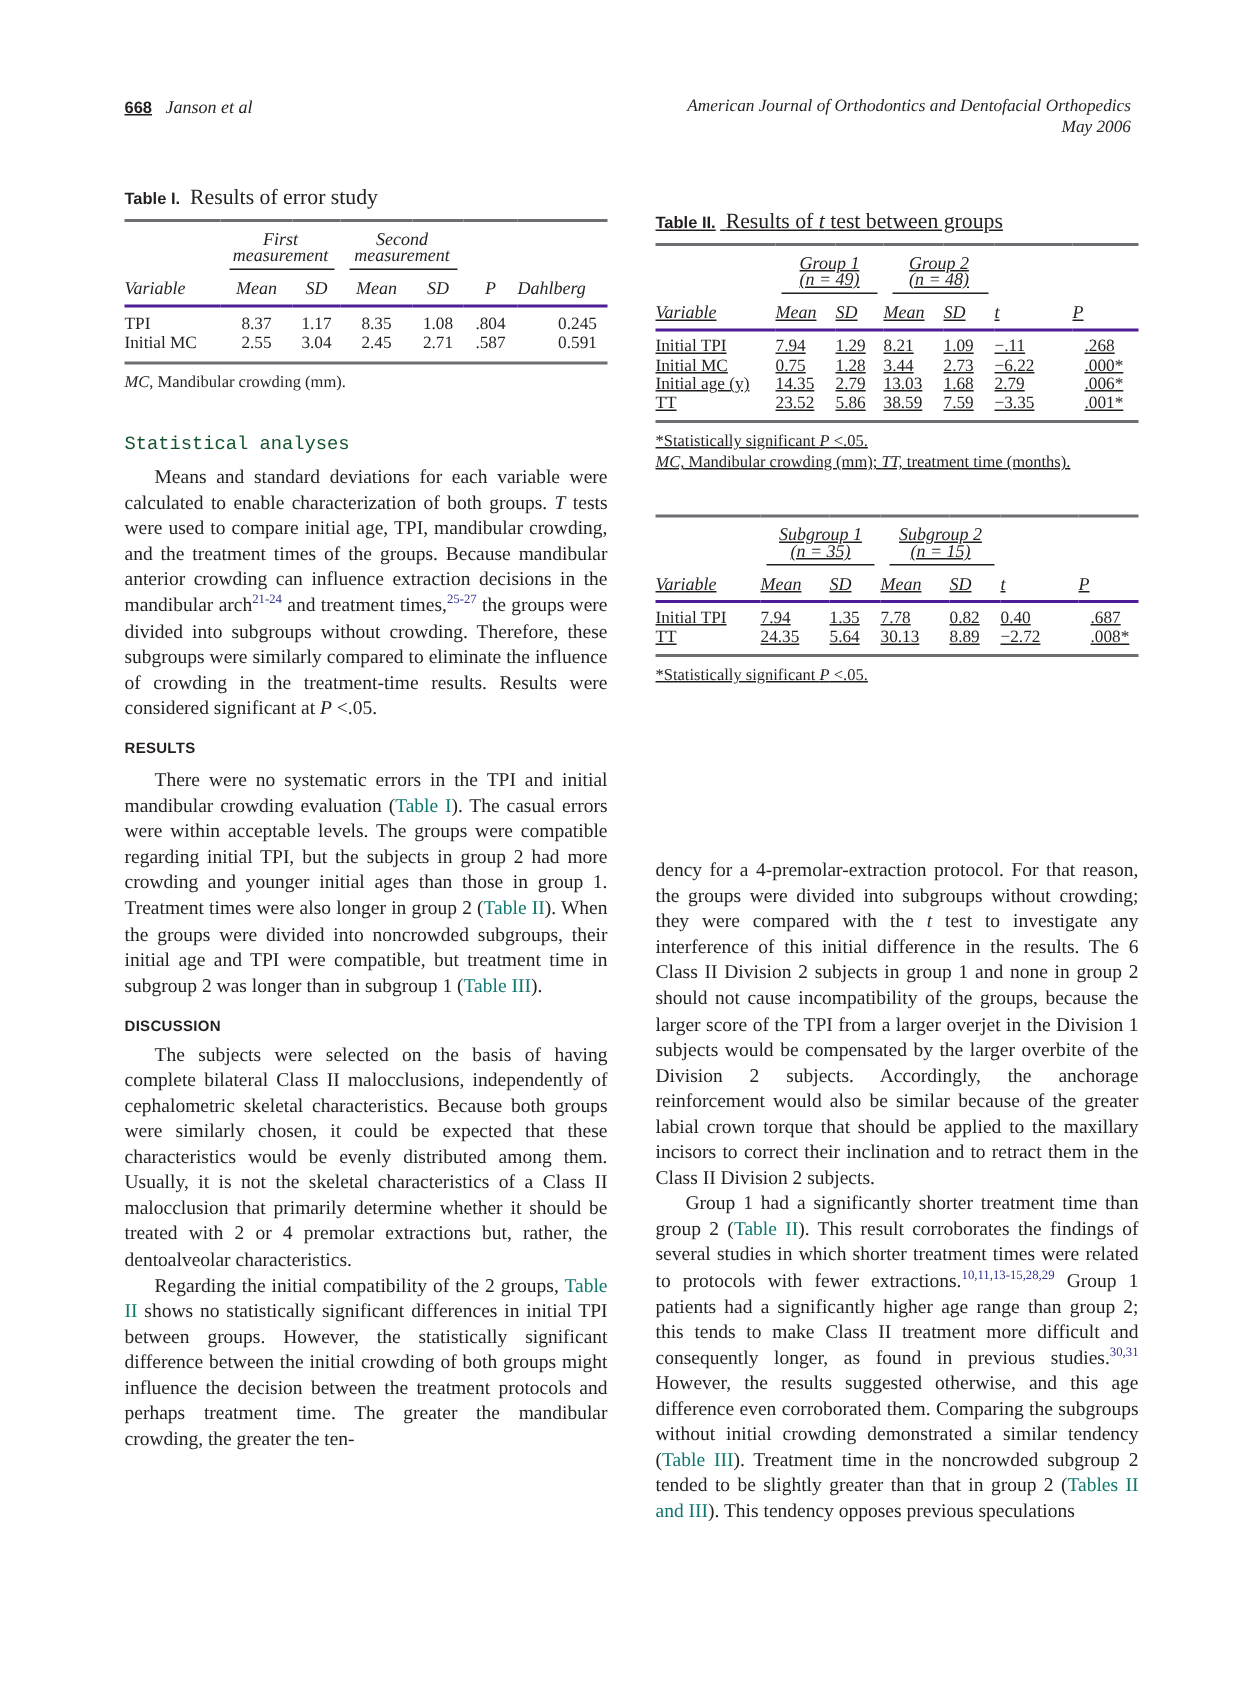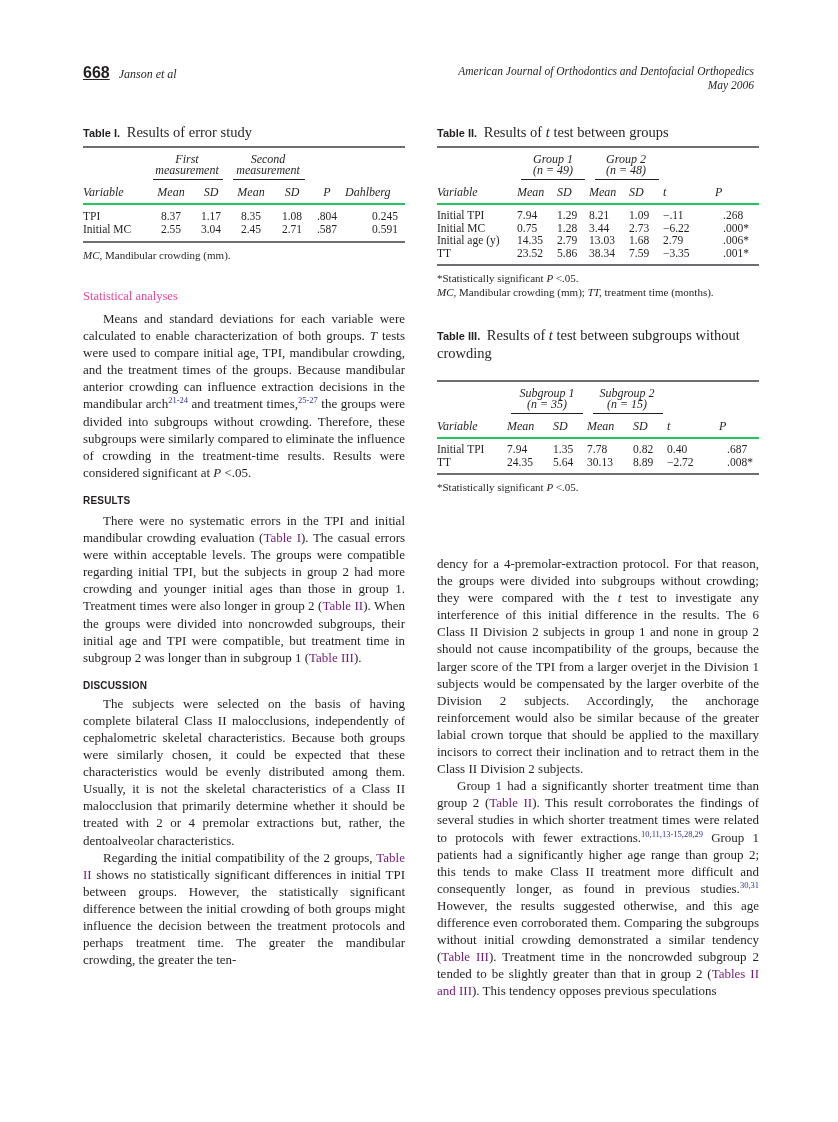--- a/index.html
+++ b/index.html
@@ -1,48 +1,48 @@
 <!DOCTYPE html>
 <html><head>
 <meta charset="utf-8">
 <style>
   html, body { margin: 0; padding: 0; background: #ffffff; }
   body { width: 838px; height: 1122px; position: relative; overflow: hidden;
          font-family: "Liberation Serif", serif; color: #231f20; }
   .abs { position: absolute; }
   .hdr-left { left: 83px; top: 64px; font-size: 12px; }
-  .hdr-left .pg { font-family: "Liberation Sans", sans-serif; font-weight: bold; font-size: 16px; margin-right: 6px; text-decoration: underline; }
+  .hdr-left .pg { font-family: "Liberation Sans", sans-serif; font-weight: bold; font-size: 11px; margin-right: 6px; text-decoration: underline; }
   .hdr-left .au { font-style: italic; font-size: 12px; }
   .hdr-right { right: 84px; top: 64px; text-align: right; font-style: italic; font-size: 11.5px; line-height: 14px; }
 
   .col { position: absolute; width: 322px; }
   .col-left { left: 83px; }
   .col-right { left: 437px; }
 
   .tcap { font-size: 14.5px; line-height: 17px; }
   .tcap .tl { font-family: "Liberation Sans", sans-serif; font-size: 11px; font-weight: bold; margin-right: 3px; }
   table.dt { width: 100%; border-collapse: collapse; font-size: 11.5px; margin-top: 6px; }
   table.dt th { font-weight: normal; font-style: italic; font-size: 12px; padding: 0; }
   table.dt td { padding: 0; line-height: 12.5px; }
   .rule-top { border-top: 2px solid #6d6e71; }
-  .rule-mid { border-bottom: 2px solid #22c55e; }
+  .rule-mid { border-bottom: 2px solid #4c1d95; }
   .rule-bot { border-top: 2px solid #6d6e71; }
   .grp-head { line-height: 11px; text-align: center; padding-bottom: 2px !important; }
   .grp-line { border-bottom: 1px solid #231f20; }
   .r { text-align: left; }
   .c { text-align: center; }
   .l { text-align: left; }
   .tnote { font-size: 11px; line-height: 14px; margin-top: 4px; }
   .tnote i { font-style: italic; }
 
-  .sec-h { font-family: Liberation Serif, serif; font-size: 12.5px; font-weight: normal; color: #ec4899; }
+  .sec-h { font-family: Liberation Mono, monospace; font-size: 12.5px; font-weight: normal; color: #14532d; }
   .sec-caps { font-family: "Liberation Sans", sans-serif; font-weight: bold; font-size: 10px; letter-spacing: 0.2px; }
   .para { font-size: 13px; line-height: 17.1px; text-align: justify; text-indent: 20px; margin: 0; }
   .para.noind { text-indent: 0; }
-  a.ref { color: #701a75; text-decoration: none; }
+  a.ref { color: #0f766e; text-decoration: none; }
   sup.ref { color: #2e3192; font-size: 8.5px; line-height: 0; }
 </style>
 </head>
 <body>
 
 <div class="abs hdr-left">
   <span class="pg">668</span>
   <span class="au">Janson et al</span>
 </div>
 <div class="abs hdr-right">
@@ -134,21 +134,21 @@
     <p class="para"><span>There were no systematic errors in the TPI and initial mandibular crowding evaluation (</span><a class="ref">Table I</a><span>). The casual errors were within acceptable levels. The groups were compatible regarding initial TPI, but the subjects in group 2 had more crowding and younger initial ages than those in group 1. Treatment times were also longer in group 2 (</span><a class="ref">Table II</a><span>). When the groups were divided into noncrowded subgroups, their initial age and TPI were compatible, but treatment time in subgroup 2 was longer than in subgroup 1 (</span><a class="ref">Table III</a><span>).</span></p>
   </div>
 
   <div style="margin-top:14px;">
     <div class="sec-caps" style="margin-bottom:4px;">DISCUSSION</div>
     <p class="para">The subjects were selected on the basis of having complete bilateral Class II malocclusions, independently of cephalometric skeletal characteristics. Because both groups were similarly chosen, it could be expected that these characteristics would be evenly distributed among them. Usually, it is not the skeletal characteristics of a Class II malocclusion that primarily determine whether it should be treated with 2 or 4 premolar extractions but, rather, the dentoalveolar characteristics.</p>
     <p class="para"><span>Regarding the initial compatibility of the 2 groups, </span><a class="ref">Table II</a><span> shows no statistically significant differences in initial TPI between groups. However, the statistically significant difference between the initial crowding of both groups might influence the decision between the treatment protocols and perhaps treatment time. The greater the mandibular crowding, the greater the ten-</span></p>
   </div>
 </div>
 
-<div class="col col-right" style="top:124px;">
+<div class="col col-right" style="top:140px;text-decoration:underline;">
 
   <div>
     <div class="tcap">
       <span class="tl">Table II.</span>
       <span>Results of </span><i>t</i><span> test between groups</span>
     </div>
     <table class="dt rule-top" style="margin-top:4px;">
       <colgroup>
           <col style="width:80px">
           <col style="width:40px">
@@ -210,42 +210,38 @@
             <td class="r">2.79</td>
             <td class="r">13.03</td>
             <td class="r">1.68</td>
             <td class="r">2.79</td>
             <td class="l" style="padding-left:8px;">.006*</td>
       </tr>
       <tr>
         <td class="l">TT</td>
             <td class="r">23.52</td>
             <td class="r">5.86</td>
-            <td class="r">38.34</td>
+            <td class="r">38.59</td>
             <td class="r">7.59</td>
             <td class="r">−3.35</td>
             <td class="l" style="padding-left:8px;">.001*</td>
       </tr>
       <tr style="height:5px;">
             <td colspan="7"></td>
           </tr>
     </tbody>
       </table>
     <div class="rule-bot"></div>
     <div class="tnote" style="margin-top:5px;">
       <div><span>*Statistically significant </span><i>P</i><span> &lt;.05.</span></div>
       <div><i>MC,</i><span> Mandibular crowding (mm); </span><i>TT,</i><span> treatment time (months).</span></div>
     </div>
   </div>
 
   <div style="margin-top:28px;">
-    <div class="tcap">
-      <span class="tl">Table III.</span>
-      <span>Results of </span><i>t</i><span> test between subgroups without crowding</span>
-    </div>
     <table class="dt rule-top" style="margin-top:18px;">
       <colgroup>
           <col style="width:70px">
           <col style="width:46px">
           <col style="width:34px">
           <col style="width:46px">
           <col style="width:34px">
           <col style="width:52px">
           <col>
         </colgroup>

